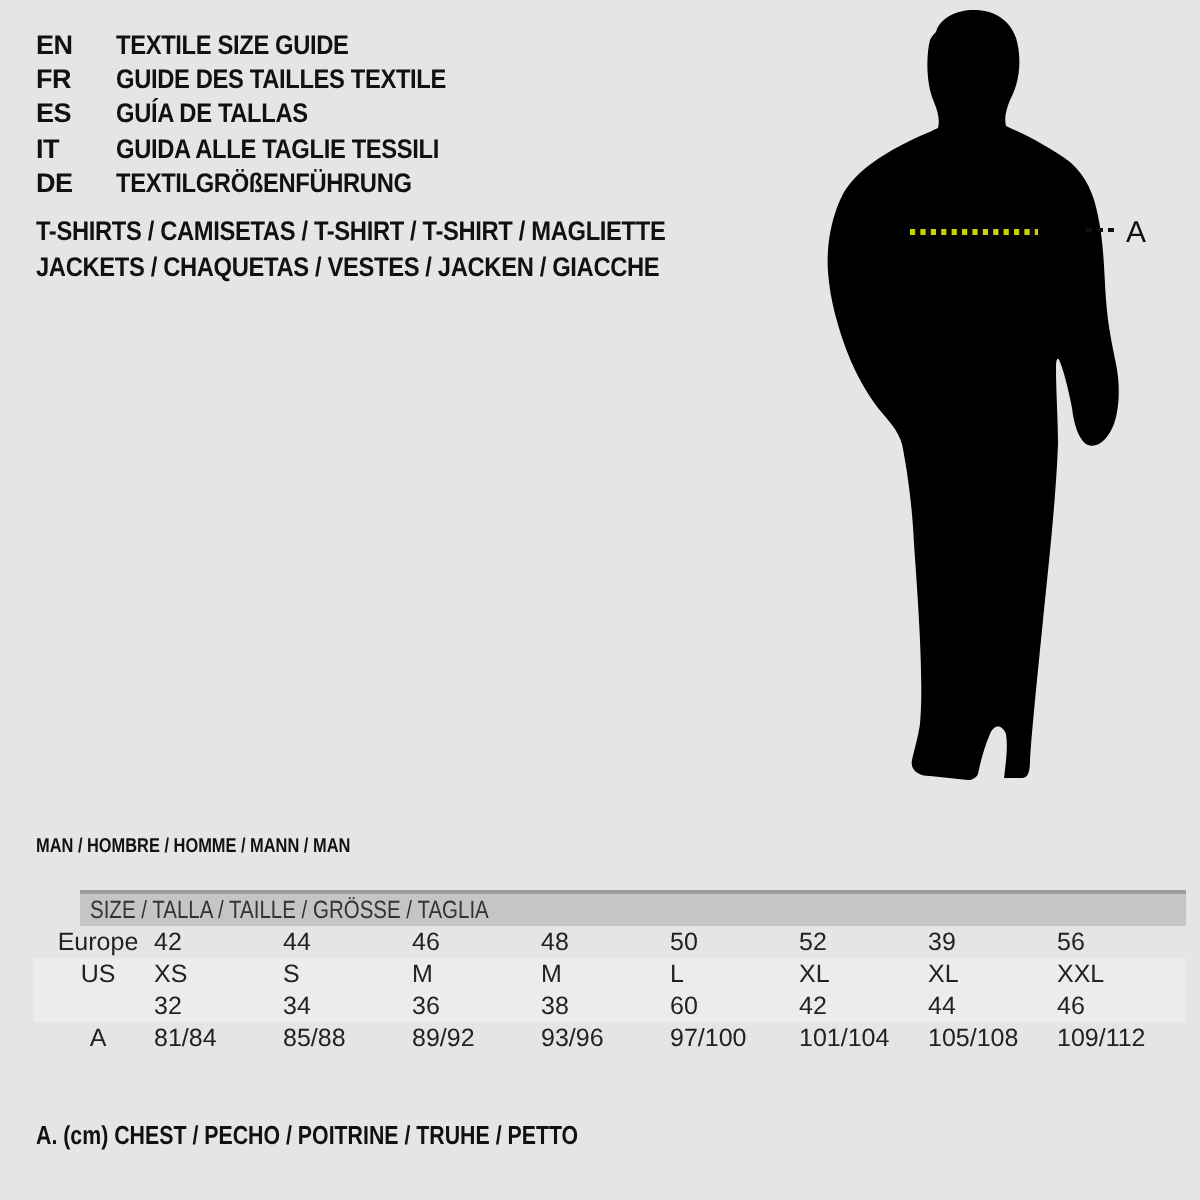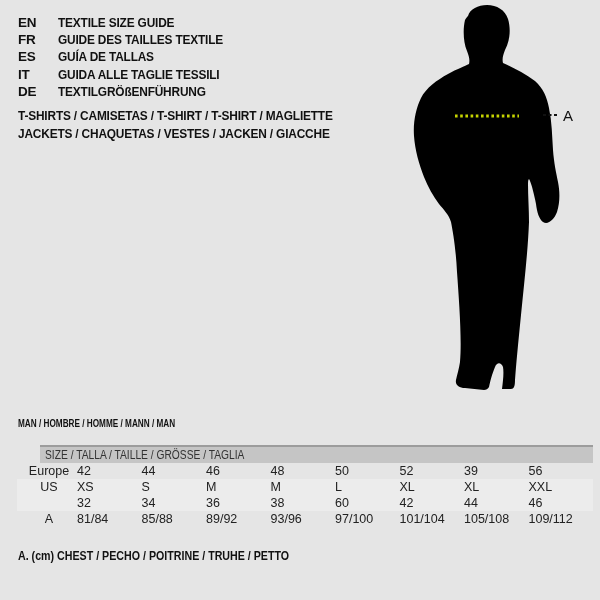--- a/index.html
+++ b/index.html
@@ -28,21 +28,21 @@
   
   .size-table{position:absolute;left:17px;top:445px;width:576px;font-size:12.5px;color:#222;}
   .t-header{height:16px;line-height:16px;background:var(--table_header_bg,#c5c5c5);
             border-top:2px solid var(--table_header_border,#9c9c9c);padding-left:5px;color:#333;margin-left:23px;}
   .t-row{display:grid;grid-template-columns:60px repeat(8,1fr);height:16px;line-height:16px;}
   .t-row.shaded{background:var(--table_shaded_bg,#ececec);}
   .t-label{padding-left:4px;text-align:center;}
   .t-cell{}
 
   
-  .footnote{position:absolute;left:18px;top:548px;font-weight:bold;font-size:13px;}
+  .footnote{position:absolute;left:18px;top:560px;font-weight:bold;font-size:13px;}
 </style>
 </head>
 <body>
 
 <div class="page">
 
   <div class="lang-list">
     <div class="lang-row">
       <span>EN</span>
       <span class="cond">TEXTILE SIZE GUIDE</span>

